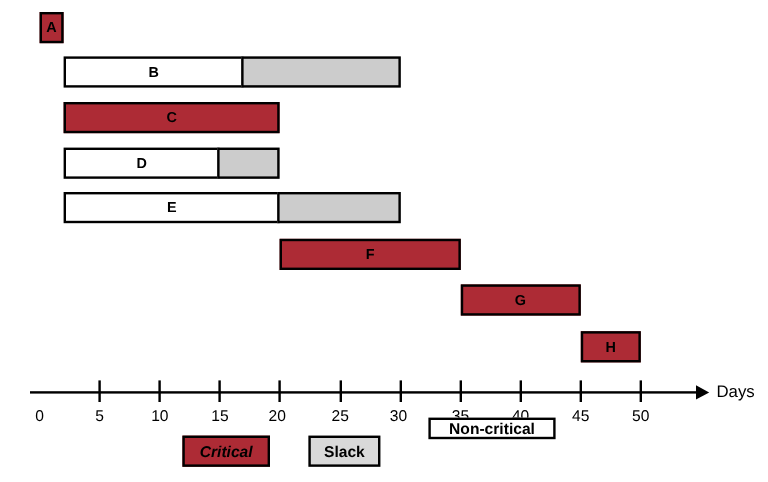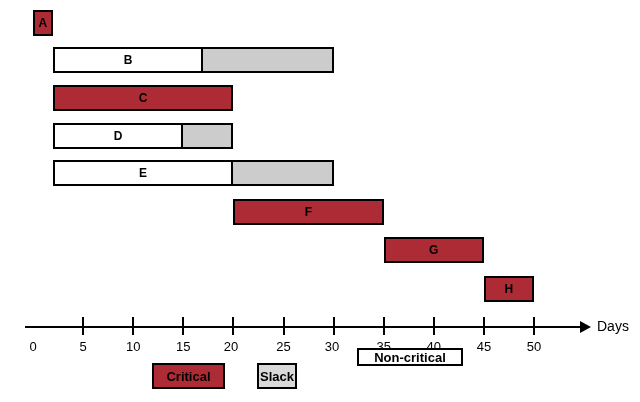--- a/index.html
+++ b/index.html
@@ -183,24 +183,24 @@
         <div class="tick" style="left: 432.8px; top: 317px; height: 18px;"></div>
         <div class="tick-label" style="left: 433.8px; top: 340px;">40</div>
         <div class="tick" style="left: 482.9px; top: 317px; height: 18px;"></div>
         <div class="tick-label" style="left: 483.9px; top: 340px;">45</div>
         <div class="tick" style="left: 533px; top: 317px; height: 18px;"></div>
         <div class="tick-label" style="left: 534px; top: 340px;">50</div>
       </div>
   </div>
 
   <div id="legend-layer">
-      <div class="legend-item legend-critical" style="left: 152px; top: 363px; width: 73px; height: 26px; background: rgb(173, 43, 53);">
+      <div class="legend-item legend-critical" style="left: 152px; top: 363px; width: 73px; height: 26px; background: rgb(173, 43, 53); font-style: italic;">
         <span class="legend-label">Critical</span>
       </div>
-      <div class="legend-item legend-slack" style="left: 257px; top: 363px; width: 40px; height: 26px; background: rgb(217, 217, 217);">
+      <div class="legend-item legend-slack" style="left: 257px; top: 363px; width: 60px; height: 26px; background: rgb(217, 217, 217);">
         <span class="legend-label">Slack</span>
       </div>
       <div class="legend-item legend-noncritical" style="left: 357px; top: 348px; width: 106px; height: 18px; background: rgb(255, 255, 255);">
         <span class="legend-label">Non-critical</span>
       </div>
     </div>
 
 </div>
 
 </body></html>

